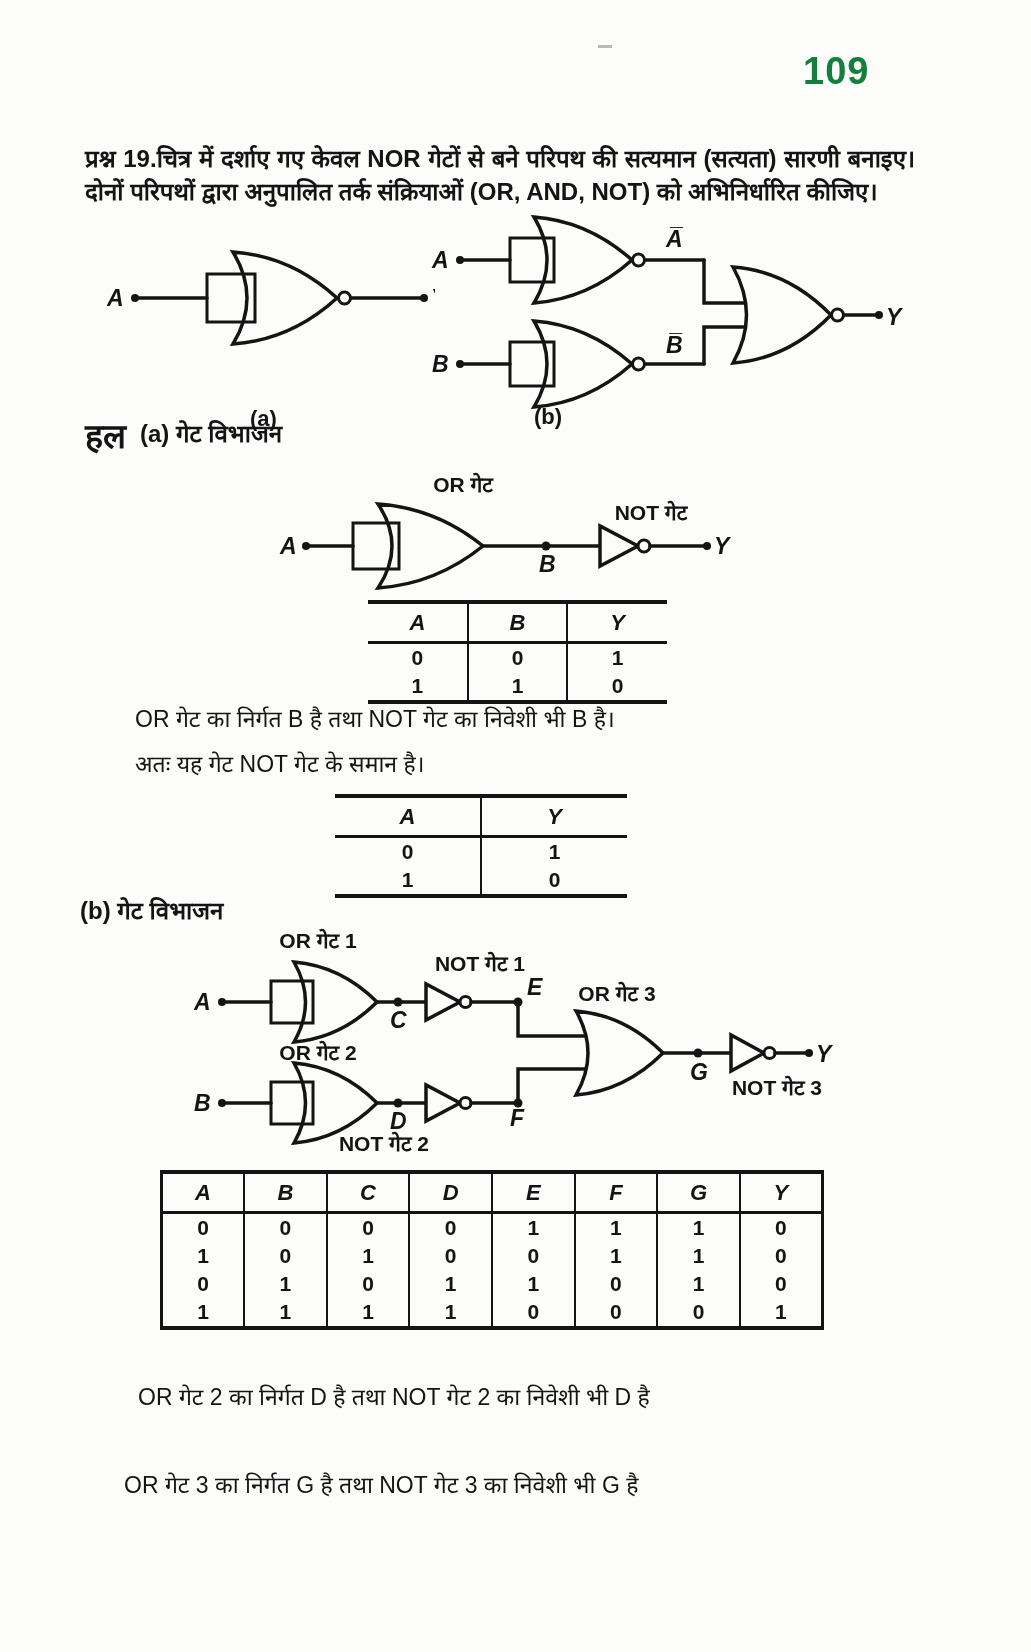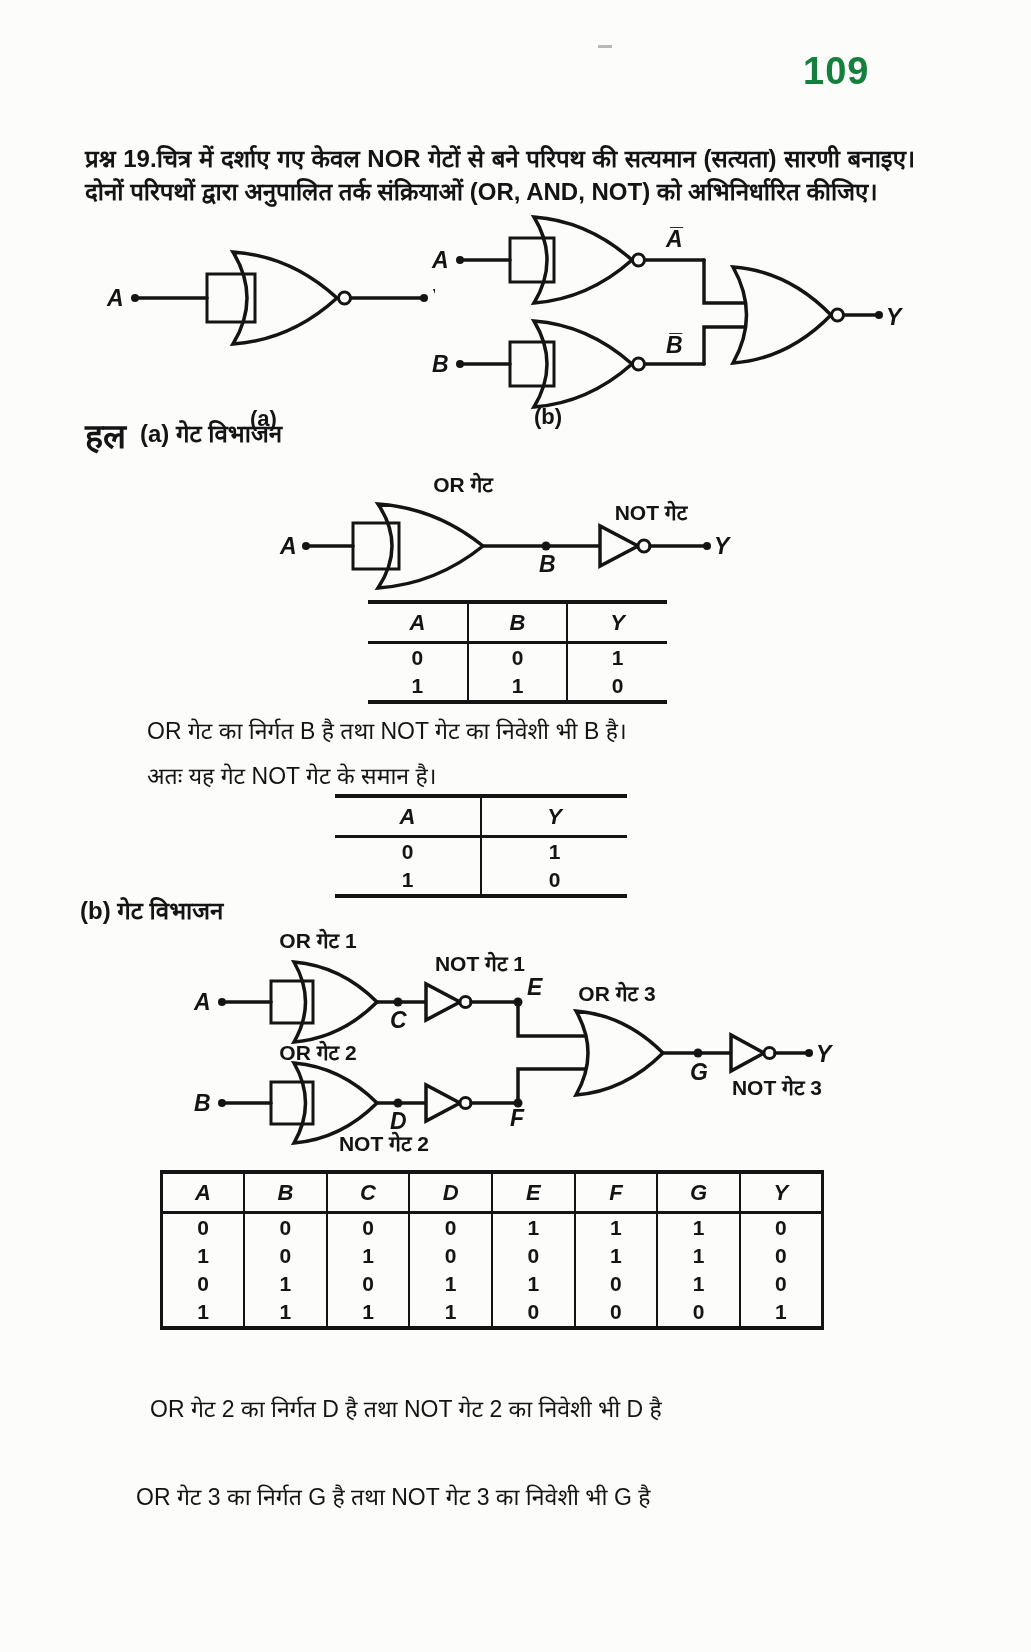--- a/index.html
+++ b/index.html
@@ -23,21 +23,21 @@
     width:830px;
     font-size:24px;line-height:33px;
     font-weight:700;
     text-align:justify;
     margin:0;
   }
   .question b{font-weight:800;}
   .caption{font-size:22px;font-weight:600;}
   .sol-heading{font-size:34px;font-weight:800;}
   .sol-sub{font-size:24px;font-weight:600;}
-  .note{font-size:23px;font-weight:500;margin:12px;white-space:nowrap;}
+  .note{font-size:23px;font-weight:500;margin:0;white-space:nowrap;}
   
   table.tt{
     border-collapse:collapse;table-layout:fixed;
     text-align:center;color:#141414;
     border-top:4px solid #141414;
     border-bottom:4px solid #141414;
   }
   table.tt thead tr{border-bottom:3px solid #141414;}
   table.tt th{
     font-style:italic;font-weight:800;font-size:22px;

